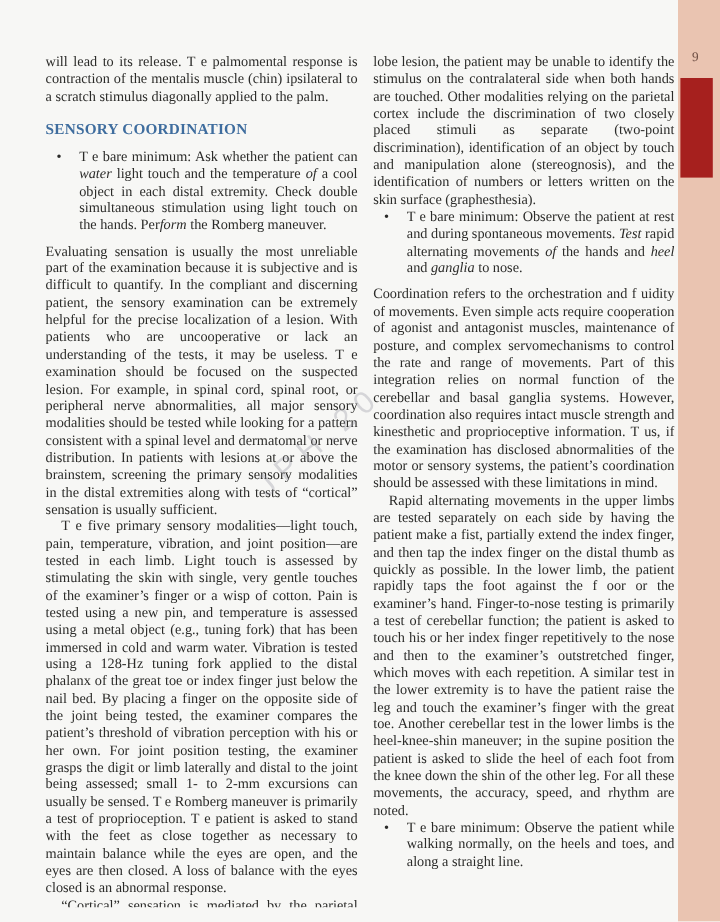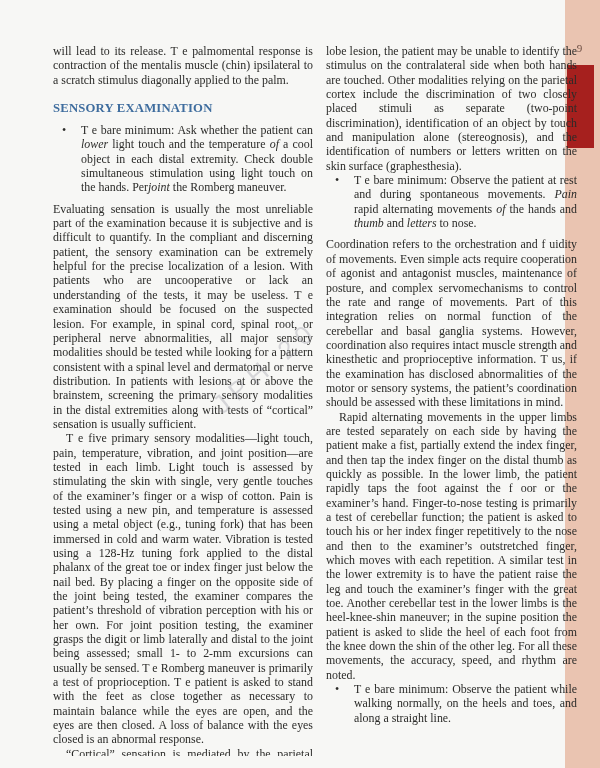--- a/index.html
+++ b/index.html
@@ -24,21 +24,21 @@
     position: absolute; left: 567px; top: 65px;
     width: 27px; height: 83px;
     background: var(--red);
   }
   .page-number {
     position: absolute; left: 565px; top: 42px; width: 29px;
     text-align: center;
     font-size: 11px; color: #6e4f44;
   }
   .content {
-    position: absolute; left: 53px; top: 44px;
+    position: absolute; left: 38px; top: 44px;
     width: 524px; height: 712px;
     display: flex; gap: 13px;
     overflow: hidden;
   }
   .col { width: 260px; }
   .col.right { width: 251px; font-family: Liberation Serif, serif; }
   p.para {
     margin: 0;
     text-align: justify;
     font-size: 11.9px; line-height: 14.35px;
@@ -78,34 +78,34 @@
 <body style="--blue: #3f6d9e; --pink: #eac4b1; --red: #a6201e; --ink: #2b2b29; background: rgb(247, 247, 245);">
 
 <div class="page">
   <div class="pink-strip"></div>
   <div class="red-block"></div>
   <div class="page-number">9</div>
 
   <div class="content">
     <div class="col left">
         <p class="para">will lead to its release. T e palmomental response is contraction of the mentalis muscle (chin) ipsilateral to a scratch stimulus diagonally applied to the palm.</p>
-        <h2 class="sec-heading">SENSORY EXAMINATION</h2>
+        <h2 class="sec-heading">SENSORY COORDINATION</h2>
         <div class="bullet">
           <span class="bullet-marker">•</span>
-          <div class="bullet-text">T e bare minimum: Ask whether the patient can <i>lower</i> light touch and the temperature <i>of</i> a cool object in each distal extremity. Check double simultaneous stimulation using light touch on the hands. Per<i>joint</i> the Romberg maneuver.</div>
+          <div class="bullet-text">T e bare minimum: Ask whether the patient can <i>water</i> light touch and the temperature <i>of</i> a cool object in each distal extremity. Check double simultaneous stimulation using light touch on the hands. Per<i>form</i> the Romberg maneuver.</div>
         </div>
         <p class="para">Evaluating sensation is usually the most unreliable part of the examination because it is subjective and is difficult to quantify. In the compliant and discerning patient, the sensory examination can be extremely helpful for the precise localization of a lesion. With patients who are uncooperative or lack an understanding of the tests, it may be useless. T e examination should be focused on the suspected lesion. For example, in spinal cord, spinal root, or peripheral nerve abnormalities, all major sensory modalities should be tested while looking for a pattern consistent with a spinal level and dermatomal or nerve distribution. In patients with lesions at or above the brainstem, screening the primary sensory modalities in the distal extremities along with tests of “cortical” sensation is usually sufficient.</p>
         <p class="para indent">T e five primary sensory modalities—light touch, pain, temperature, vibration, and joint position—are tested in each limb. Light touch is assessed by stimulating the skin with single, very gentle touches of the examiner’s finger or a wisp of cotton. Pain is tested using a new pin, and temperature is assessed using a metal object (e.g., tuning fork) that has been immersed in cold and warm water. Vibration is tested using a 128-Hz tuning fork applied to the distal phalanx of the great toe or index finger just below the nail bed. By placing a finger on the opposite side of the joint being tested, the examiner compares the patient’s threshold of vibration perception with his or her own. For joint position testing, the examiner grasps the digit or limb laterally and distal to the joint being assessed; small 1- to 2-mm excursions can usually be sensed. T e Romberg maneuver is primarily a test of proprioception. T e patient is asked to stand with the feet as close together as necessary to maintain balance while the eyes are open, and the eyes are then closed. A loss of balance with the eyes closed is an abnormal response.</p>
         <p class="para indent">“Cortical” sensation is mediated by the parietal lobes and represents an integration of the primary sensory modalities; testing cortical sensation is only meaningful when primary sensation is intact. Double simultaneous stimulation is especially useful as a screening test for cortical function; with the patient’s eyes closed, the examiner lightly touches one or both hands and asks the patient to identify the stimuli. With a parietal</p>
       </div>
     <div class="col right">
         <p class="para">lobe lesion, the patient may be unable to identify the stimulus on the contralateral side when both hands are touched. Other modalities relying on the parietal cortex include the discrimination of two closely placed stimuli as separate (two-point discrimination), identification of an object by touch and manipulation alone (stereognosis), and the identification of numbers or letters written on the skin surface (graphesthesia).</p>
         <div class="bullet">
           <span class="bullet-marker">•</span>
-          <div class="bullet-text">T e bare minimum: Observe the patient at rest and during spontaneous movements. <i>Pain</i> rapid alternating movements <i>of</i> the hands and <i>thumb</i> and <i>letters</i> to nose.</div>
+          <div class="bullet-text">T e bare minimum: Observe the patient at rest and during spontaneous movements. <i>Test</i> rapid alternating movements <i>of</i> the hands and <i>heel</i> and <i>ganglia</i> to nose.</div>
         </div>
         <p class="para">Coordination refers to the orchestration and f uidity of movements. Even simple acts require cooperation of agonist and antagonist muscles, maintenance of posture, and complex servomechanisms to control the rate and range of movements. Part of this integration relies on normal function of the cerebellar and basal ganglia systems. However, coordination also requires intact muscle strength and kinesthetic and proprioceptive information. T us, if the examination has disclosed abnormalities of the motor or sensory systems, the patient’s coordination should be assessed with these limitations in mind.</p>
         <p class="para indent">Rapid alternating movements in the upper limbs are tested separately on each side by having the patient make a fist, partially extend the index finger, and then tap the index finger on the distal thumb as quickly as possible. In the lower limb, the patient rapidly taps the foot against the f oor or the examiner’s hand. Finger-to-nose testing is primarily a test of cerebellar function; the patient is asked to touch his or her index finger repetitively to the nose and then to the examiner’s outstretched finger, which moves with each repetition. A similar test in the lower extremity is to have the patient raise the leg and touch the examiner’s finger with the great toe. Another cerebellar test in the lower limbs is the heel-knee-shin maneuver; in the supine position the patient is asked to slide the heel of each foot from the knee down the shin of the other leg. For all these movements, the accuracy, speed, and rhythm are noted.</p>
         <div class="bullet">
           <span class="bullet-marker">•</span>
           <div class="bullet-text">T e bare minimum: Observe the patient while walking normally, on the heels and toes, and along a straight line.</div>
         </div>
       </div>
   </div>
 

